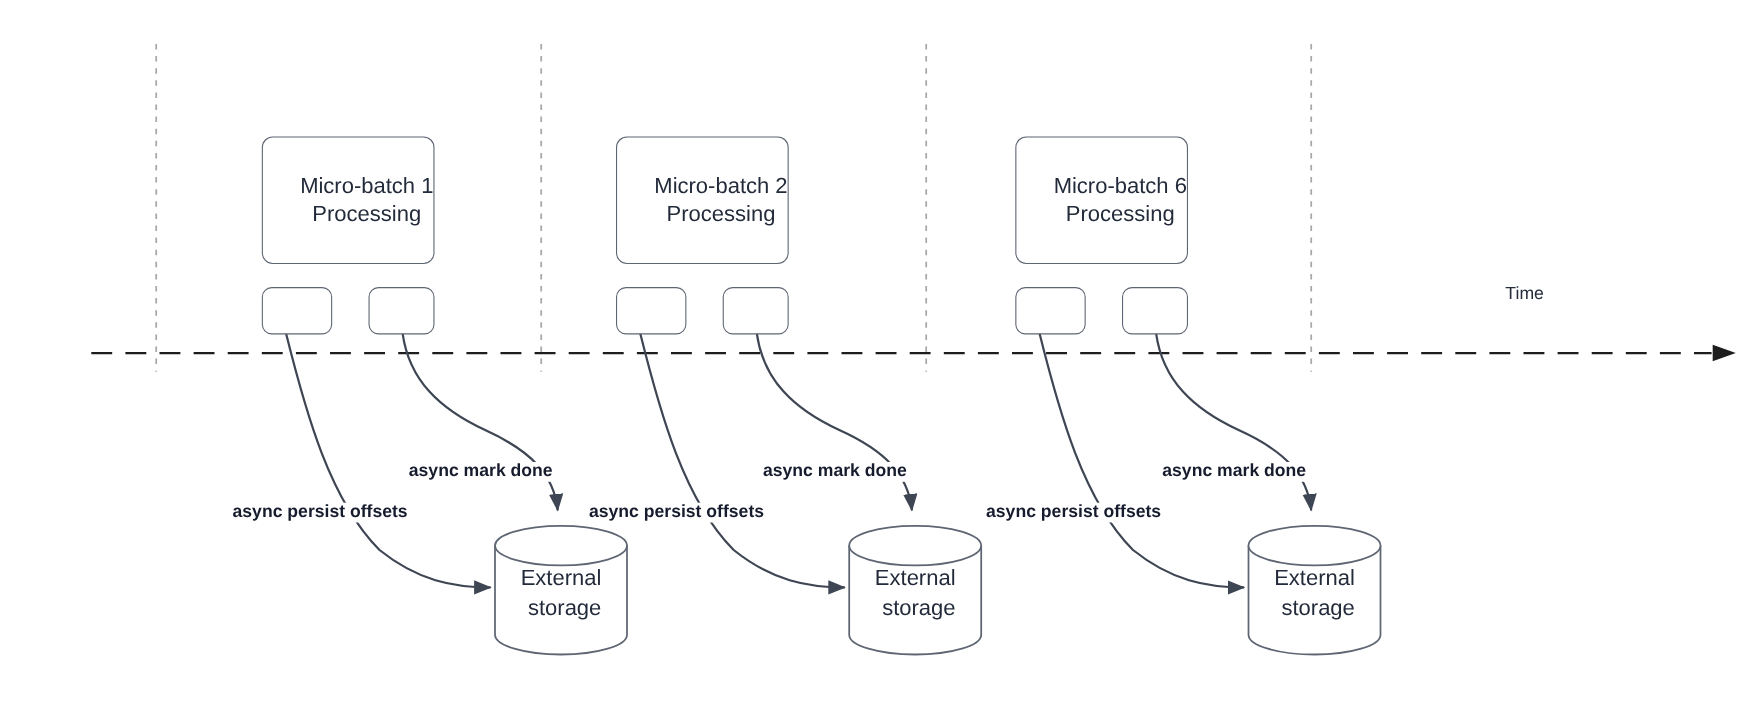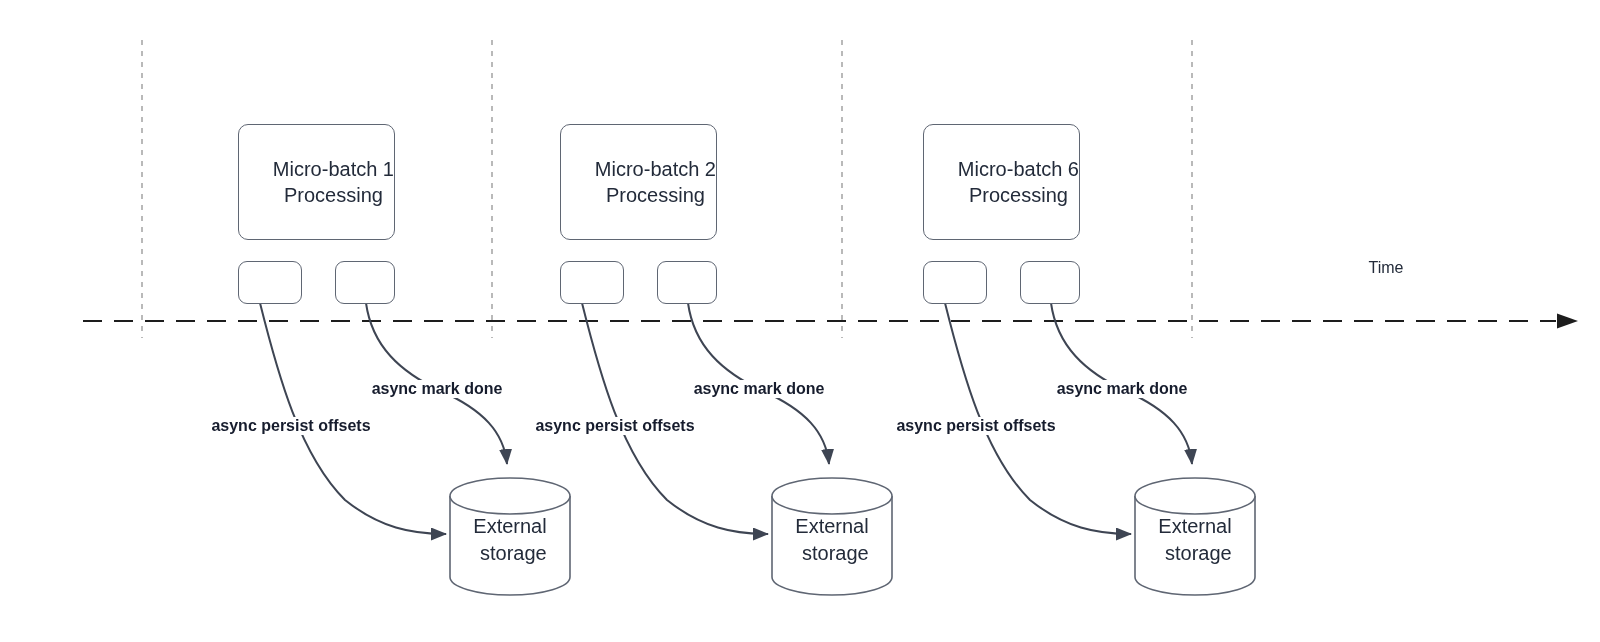--- a/index.html
+++ b/index.html
@@ -43,20 +43,21 @@
     z-index:2;
   }
   .flow-label{
     position:absolute;
     transform:translate(-50%,-50%);
     background:var(--bg);
     padding:0 3px;
     font-size:16px;font-weight:bold;color:var(--label-text);
     white-space:nowrap;
     z-index:3;
+    margin-top:40px;
   }
   .storage-label{
     position:absolute;
     transform:translate(-50%,-50%);
     text-align:right;
     font-size:20px;line-height:27px;color:var(--text);
     z-index:2;
     white-space:nowrap;
   }
   .time-label{

